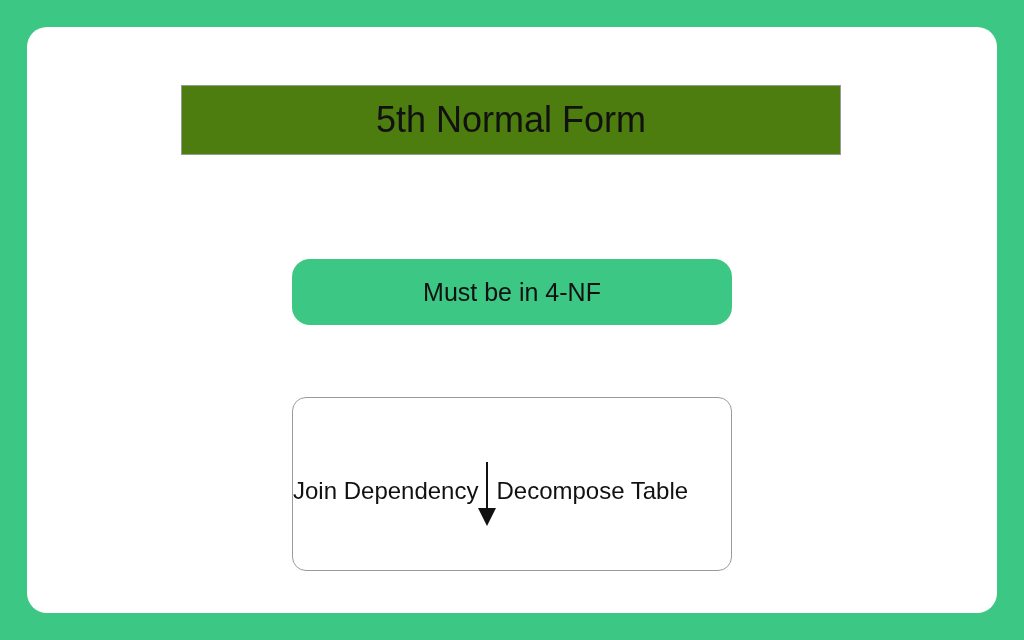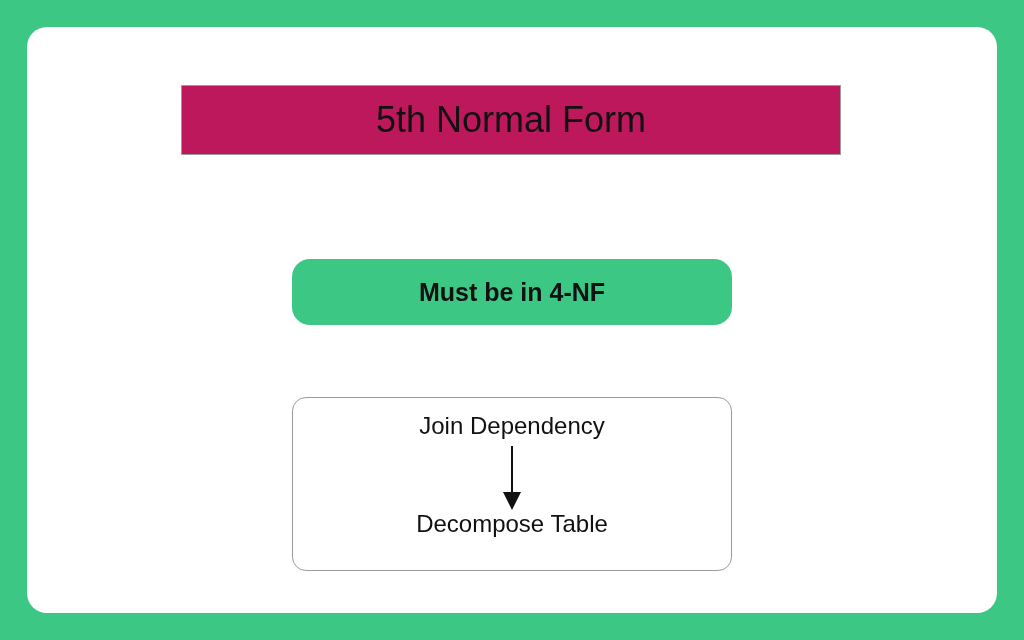--- a/index.html
+++ b/index.html
@@ -22,21 +22,21 @@
       background: #ffffff;
       border-radius: 20px;
       position: relative;
     }
     .title-box {
       position: absolute;
       top: 58px;
       left: 154px;
       width: 660px;
       height: 70px;
-      background: #be185d;
+      background: #4d7c0f;
       border: 1px solid #9a9a9a;
       display: flex;
       align-items: center;
       justify-content: center;
       font-size: 36px;
       color: #111111;
       font-weight: 400;
     }
     .green-pill {
       position: absolute;
@@ -44,33 +44,33 @@
       left: 265px;
       width: 440px;
       height: 66px;
       background: #3dc785;
       border-radius: 18px;
       display: flex;
       align-items: center;
       justify-content: center;
       font-size: 25px;
       color: #111111;
-      font-weight: 700;
+      font-weight: 400;
     }
     .flow-box {
       position: absolute;
       top: 370px;
       left: 265px;
       width: 440px;
       height: 174px;
       background: #ffffff;
       border: 1px solid #9a9a9a;
       border-radius: 14px;
       display: flex;
-      flex-direction: column;
+      flex-direction: row;
       align-items: center;
       justify-content: flex-start;
       padding-top: 14px;
     }
     .flow-top {
       font-size: 24px;
       color: #111111;
       font-weight: 400;
     }
     .flow-bottom {

